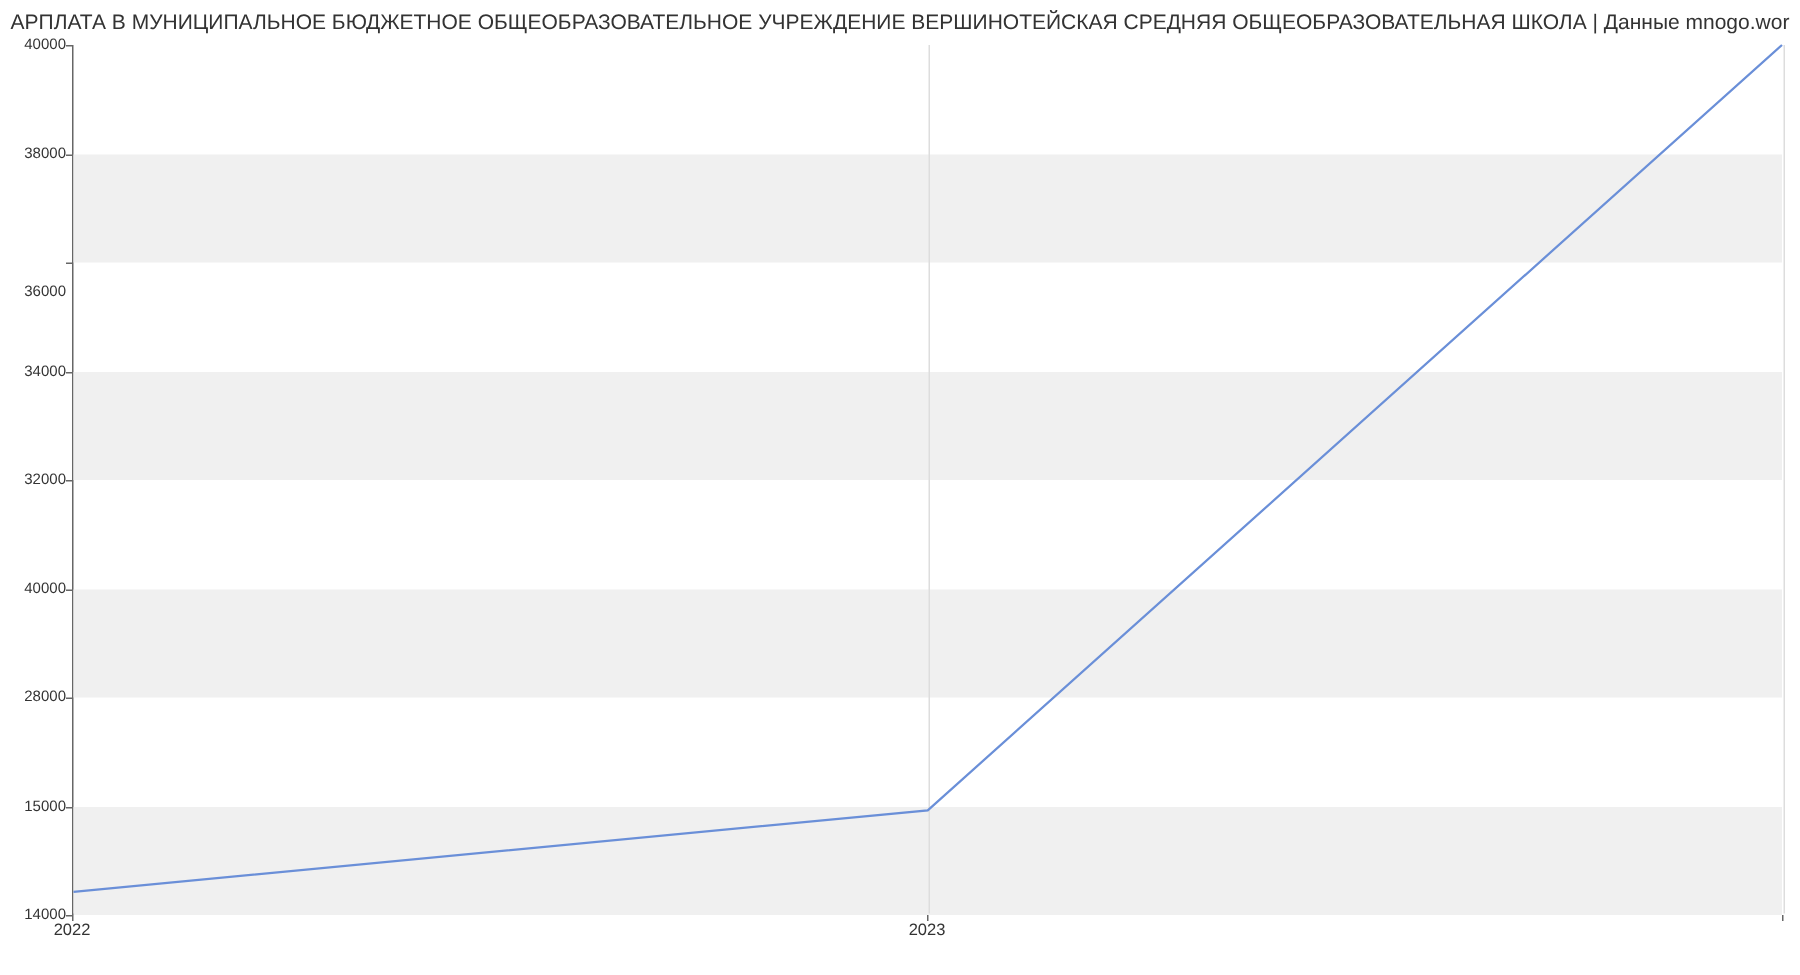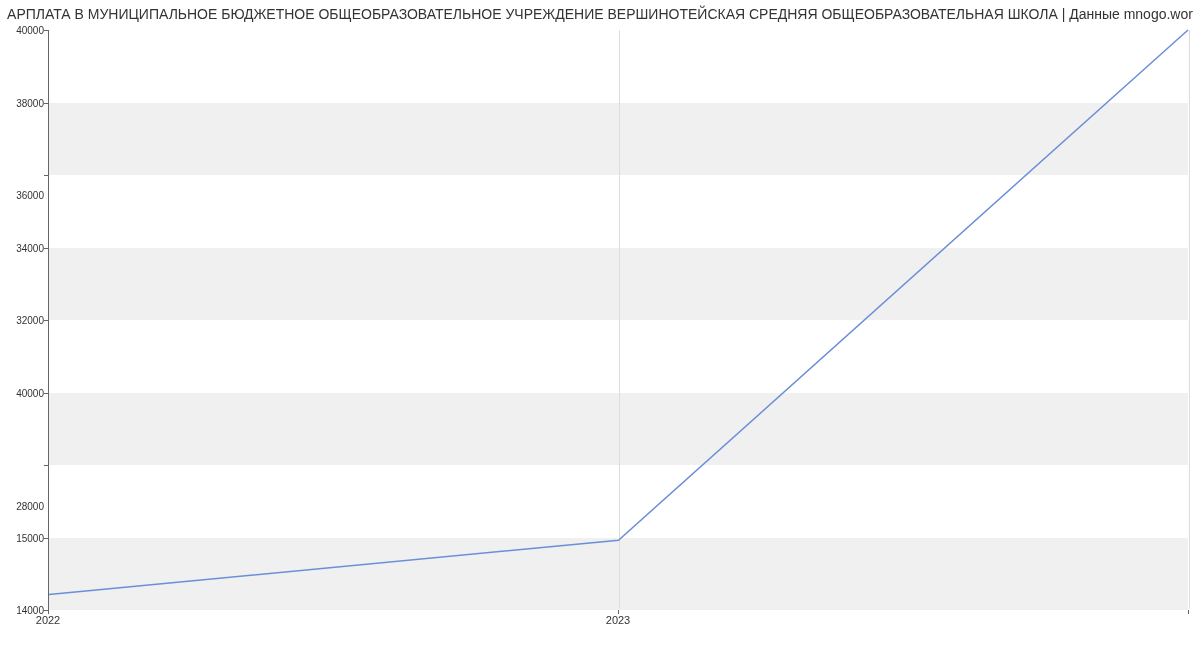--- a/index.html
+++ b/index.html
@@ -101,21 +101,21 @@
     <div class="x-gridline" style="left: 1140px;"></div>
     <svg class="line-svg" viewBox="0 0 1140 580" preserveAspectRatio="none">
     <polyline class="data-line" points="0.00,565.50 570.00,511.13 1140.00,0.00"></polyline>
   </svg>
 </div>
 
 <div class="y-tick-label" style="top: 610px;">14000</div>
 <div class="y-tick-mark" style="top: 610px;"></div>
 <div class="y-tick-label" style="top: 537.5px;">15000</div>
 <div class="y-tick-mark" style="top: 537.5px;"></div>
-<div class="y-tick-label" style="top: 465px; margin-top: 41px;">28000</div>
+<div class="y-tick-label" style="top: 465px;">28000</div>
 <div class="y-tick-mark" style="top: 465px;"></div>
 <div class="y-tick-label" style="top: 392.5px;">40000</div>
 <div class="y-tick-mark" style="top: 392.5px;"></div>
 <div class="y-tick-label" style="top: 320px;">32000</div>
 <div class="y-tick-mark" style="top: 320px;"></div>
 <div class="y-tick-label" style="top: 247.5px;">34000</div>
 <div class="y-tick-mark" style="top: 247.5px;"></div>
 <div class="y-tick-label" style="top: 175px; margin-top: 20px;">36000</div>
 <div class="y-tick-mark" style="top: 175px;"></div>
 <div class="y-tick-label" style="top: 102.5px;">38000</div>

